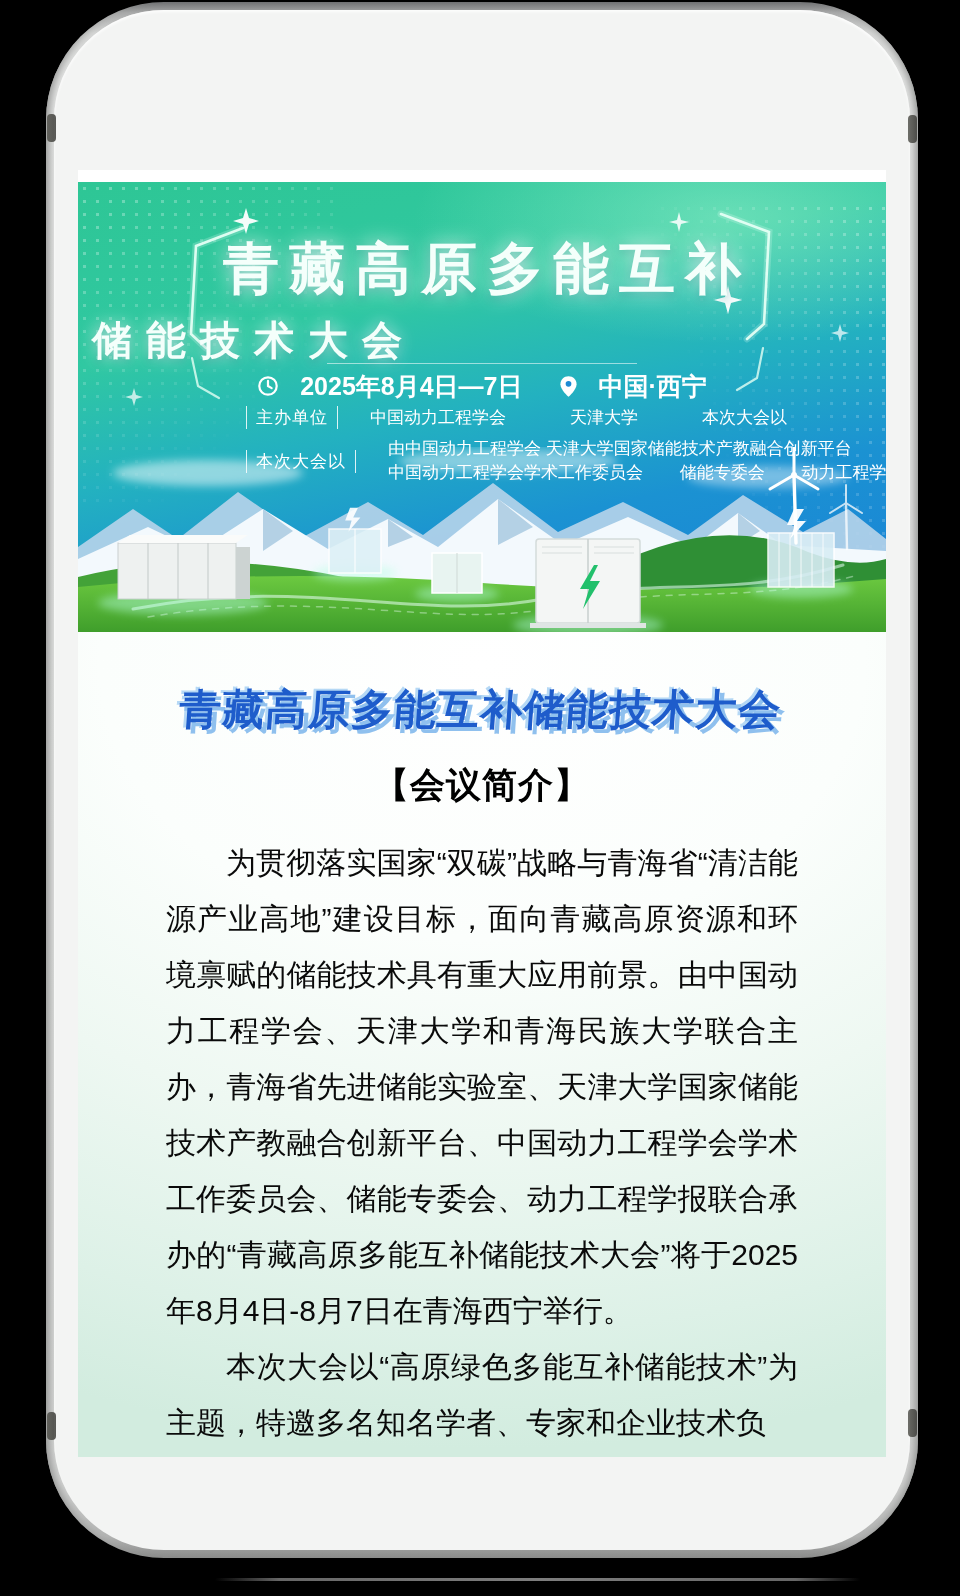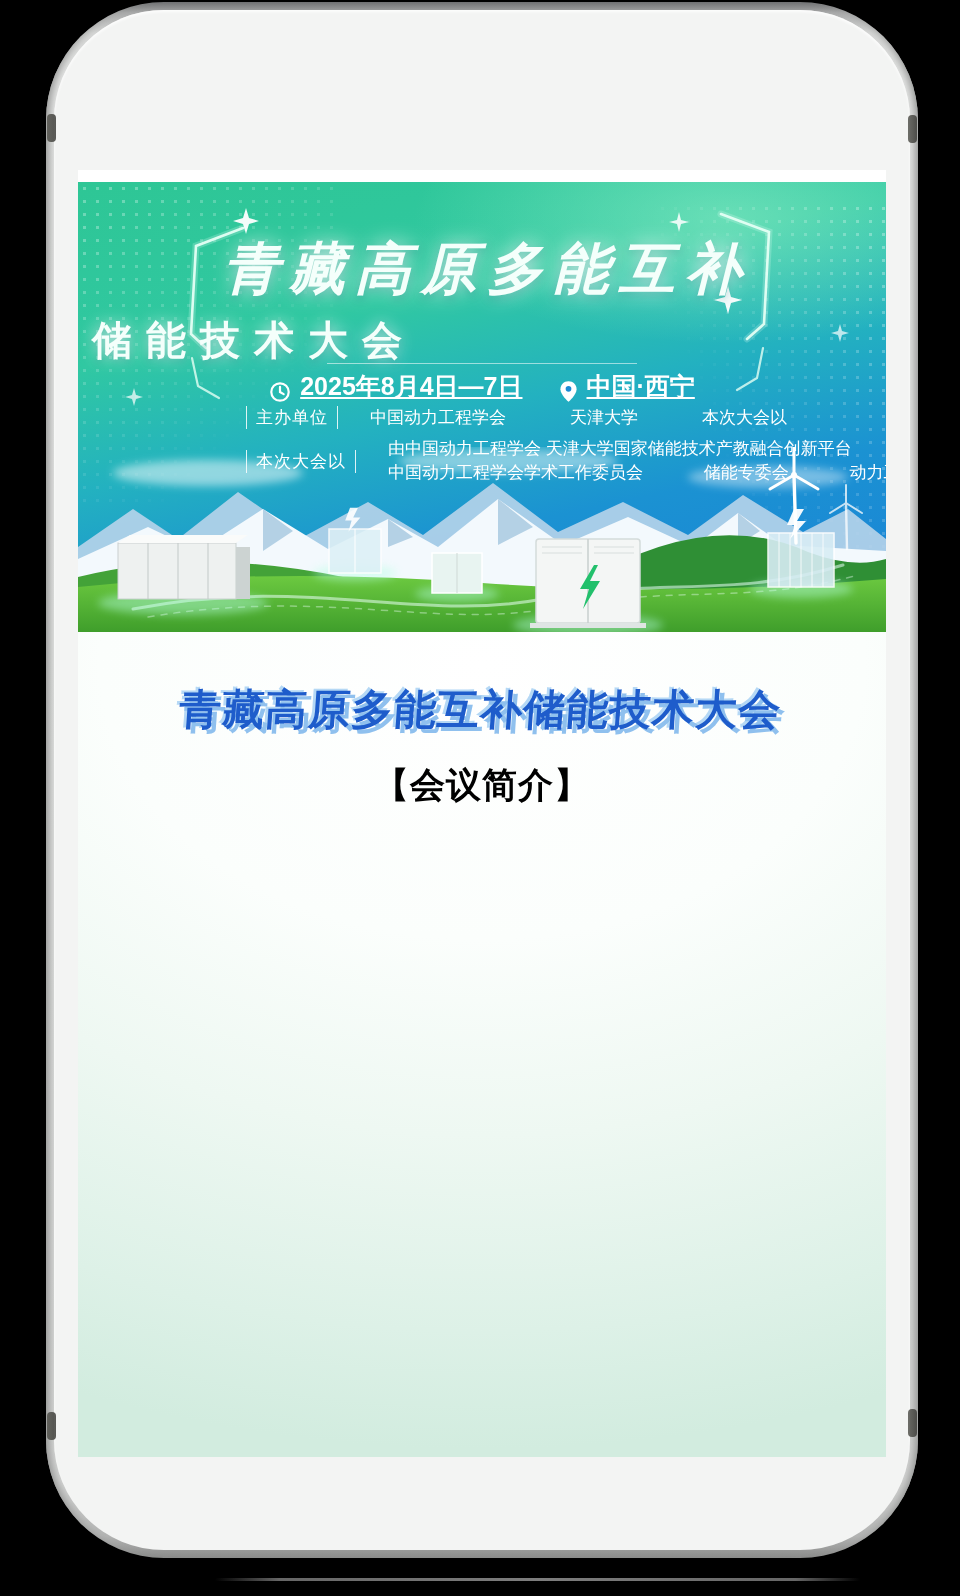--- a/index.html
+++ b/index.html
@@ -44,49 +44,48 @@
   .dots{position:absolute;background-image:radial-gradient(rgba(255,255,255,.30) 1.6px,rgba(255,255,255,0) 1.7px);background-size:13px 13px;pointer-events:none;}
   .dots.tl{left:0;top:0;width:260px;height:330px;
     -webkit-mask-image:linear-gradient(135deg,#000 10%,transparent 72%);mask-image:linear-gradient(135deg,#000 10%,transparent 72%);}
   .dots.r{right:0;top:20px;width:230px;height:400px;
     -webkit-mask-image:linear-gradient(250deg,#000 5%,transparent 70%);mask-image:linear-gradient(250deg,#000 5%,transparent 70%);}
   .banner-title1{
     position:absolute;top:50px;left:0;width:100%;text-align:center;
     font-size:56px;font-weight:800;color:#f4fffb;letter-spacing:10px;text-indent:10px;
     text-shadow:0 0 20px rgba(255,255,255,.8),0 3px 8px rgba(10,100,110,.35);
     white-space:nowrap;
-    font-style:italic;
   }
   .banner-title2{
     position:absolute;top:131px;left:0;width:100%;
     font-size:40px;font-weight:800;color:#f4fffb;letter-spacing:14px;text-indent:14px;
     text-shadow:0 0 16px rgba(255,255,255,.75),0 3px 7px rgba(10,100,110,.3);
     white-space:nowrap;
   }
   .banner-divider{position:absolute;top:181px;left:50%;transform:translateX(-50%);width:310px;height:1px;background:rgba(255,255,255,.55);}
   .date-row{
     position:absolute;top:189px;left:0;width:100%;height:30px;
     display:flex;justify-content:center;align-items:center;gap:36px;
     color:#fff;font-size:25px;font-weight:700;white-space:nowrap;
   }
-  .date-row .item{display:flex;align-items:flex-end;gap:9px;text-decoration:underline;}
+  .date-row .item{display:flex;align-items:center;gap:21px;}
   
   .orgs{position:absolute;top:224px;left:168px;color:#fff;font-size:17px;font-weight:500;}
   .org-row{display:flex;align-items:center;margin-bottom:8px;}
   .org-label{
     flex:0 0 auto;padding:0 9px;margin-right:32px;
     border-left:1px solid rgba(255,255,255,.85);border-right:1px solid rgba(255,255,255,.85);
     letter-spacing:1px;white-space:nowrap;
   }
   .org-items{display:flex;gap:12px;white-space:nowrap;}
   .org-items span{display:inline-block;}
   .row1 .org-items span+span{margin-left:52px;}
   .org-lines .line{white-space:nowrap;line-height:24px;}
   .lineA span+span{}
-  .lineB span+span{margin-left:56px;}
+  .lineB span+span{margin-left:32px;}
   
   .landscape{position:absolute;left:0;bottom:0;width:100%;height:185px;pointer-events:none;}
   .fx{position:absolute;inset:0;width:100%;height:100%;pointer-events:none;}
   
   .content{
     position:relative;height:825px;
     background:radial-gradient(135% 95% at 50% 4%,#ffffff 0%,#fbfefc 35%,#eef8f2 60%,#ddf1e7 85%,#d2ecdf 100%);
   }
   .article-title{
     position:relative;padding-top:50px;text-align:center;
@@ -289,18 +288,22 @@
           <line x1="768" y1="56" x2="768" y2="38" stroke-width="2"></line>
           <line x1="768" y1="56" x2="784" y2="66" stroke-width="2"></line>
           <line x1="768" y1="56" x2="752" y2="66" stroke-width="2"></line>
         </g>
       </svg>
     </div>
 
     <div class="content">
       <div class="article-title">青藏高原多能互补储能技术大会</div>
       <div class="section-header">【会议简介】</div>
+      <div class="body-text">
+        <p>为贯彻落实国家“双碳”战略与青海省“清洁能源产业高地”建设目标，面向青藏高原资源和环境禀赋的储能技术具有重大应用前景。由中国动力工程学会、天津大学和青海民族大学联合主办，青海省先进储能实验室、天津大学国家储能技术产教融合创新平台、中国动力工程学会学术工作委员会、储能专委会、动力工程学报联合承办的“青藏高原多能互补储能技术大会”将于2025年8月4日-8月7日在青海西宁举行。</p>
+        <p>本次大会以“高原绿色多能互补储能技术”为主题，特邀多名知名学者、专家和企业技术负</p>
+      </div>
     </div>
 
   </div>
 </div>
 
 <div class="stand-line"></div>
 
 </body></html>

